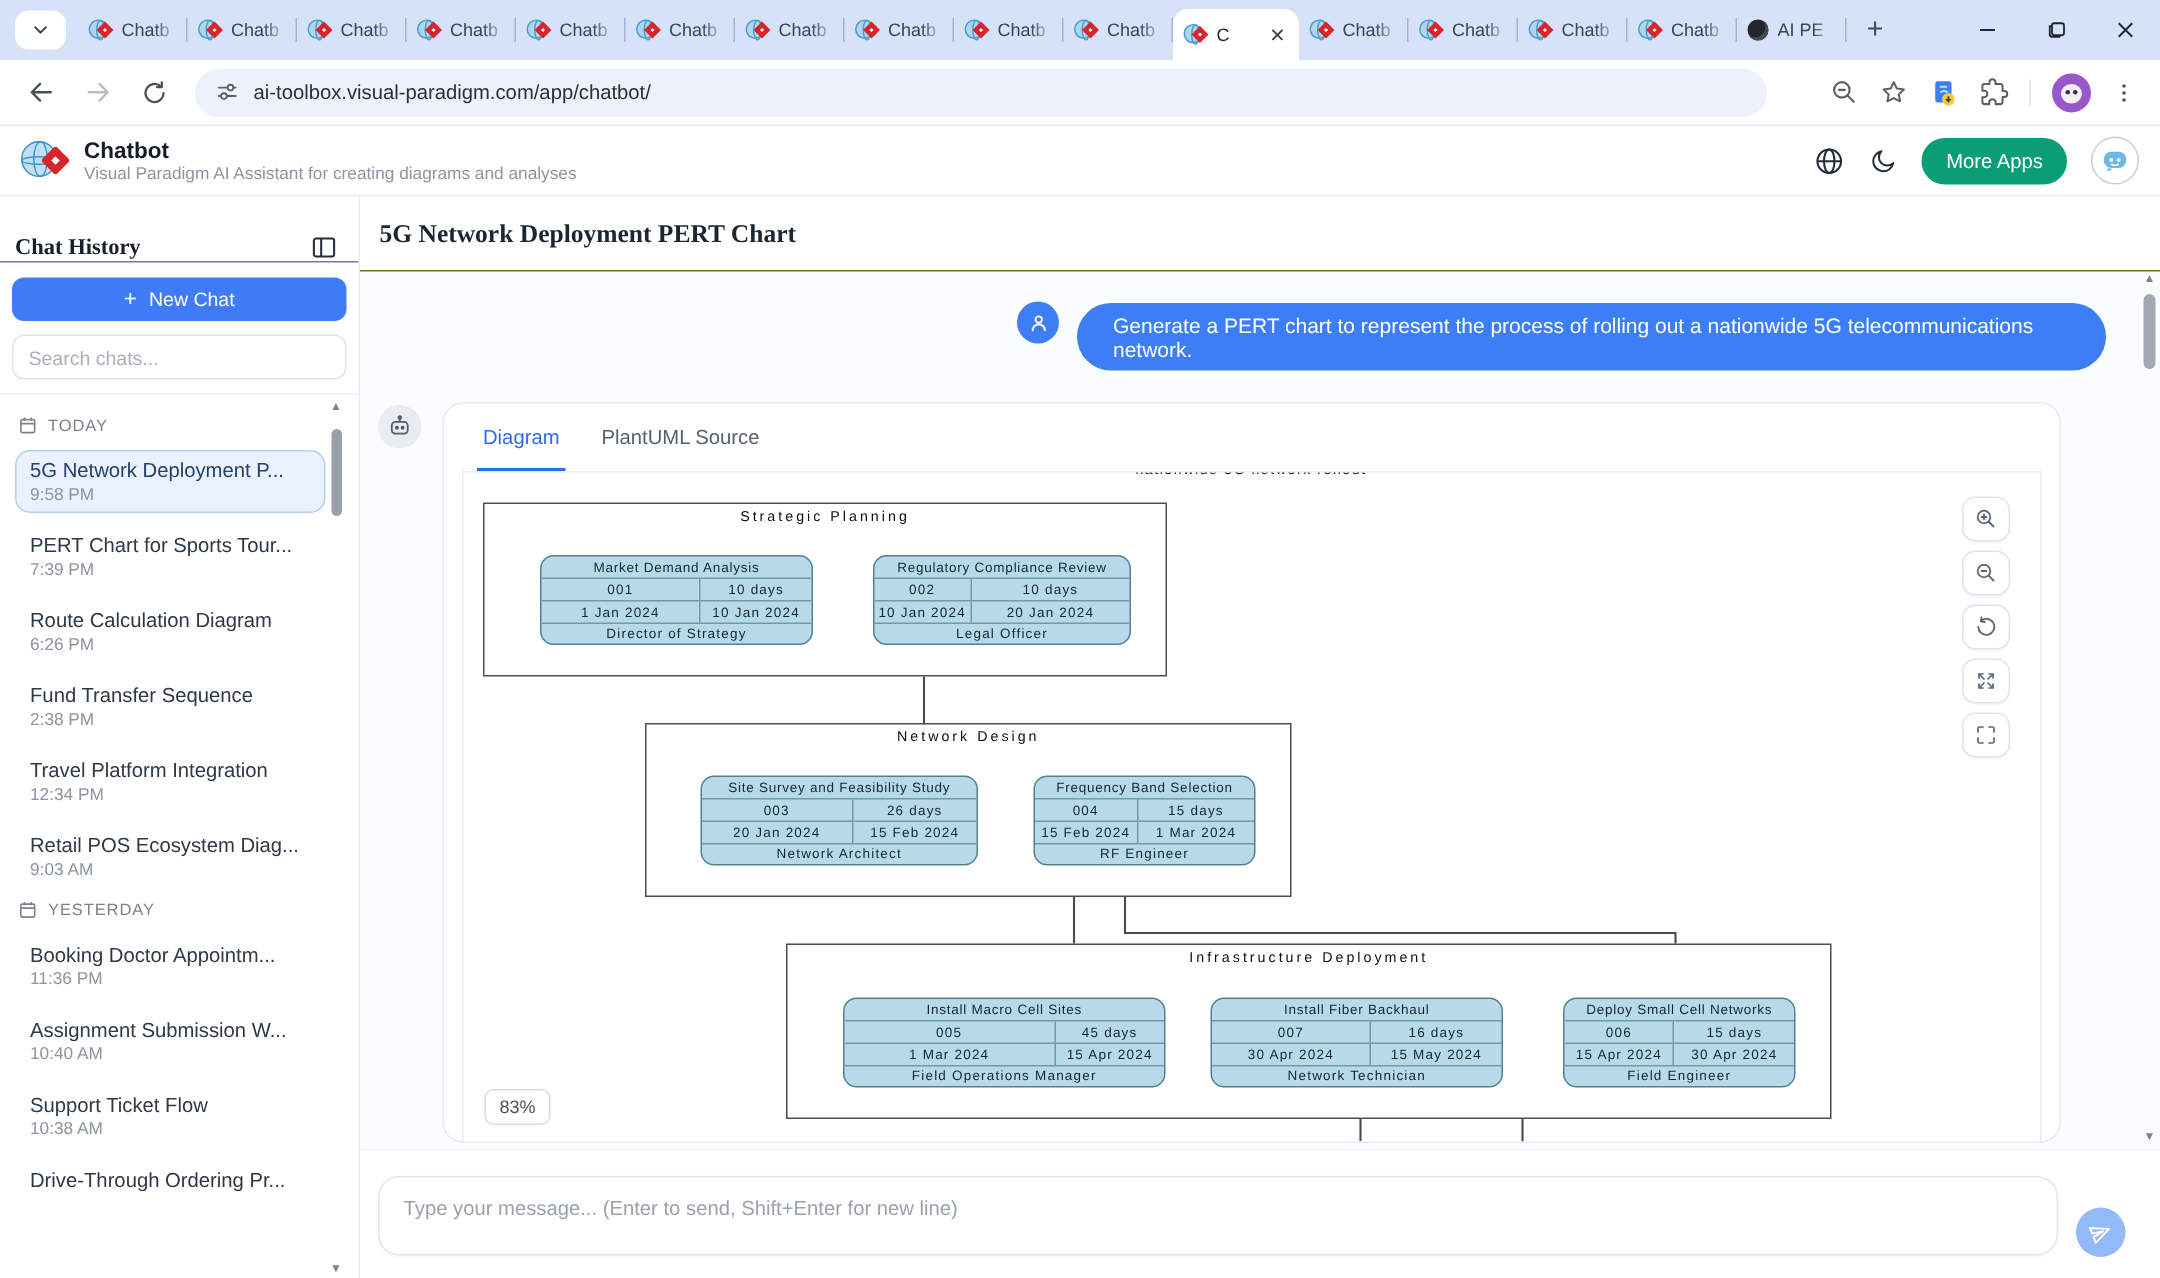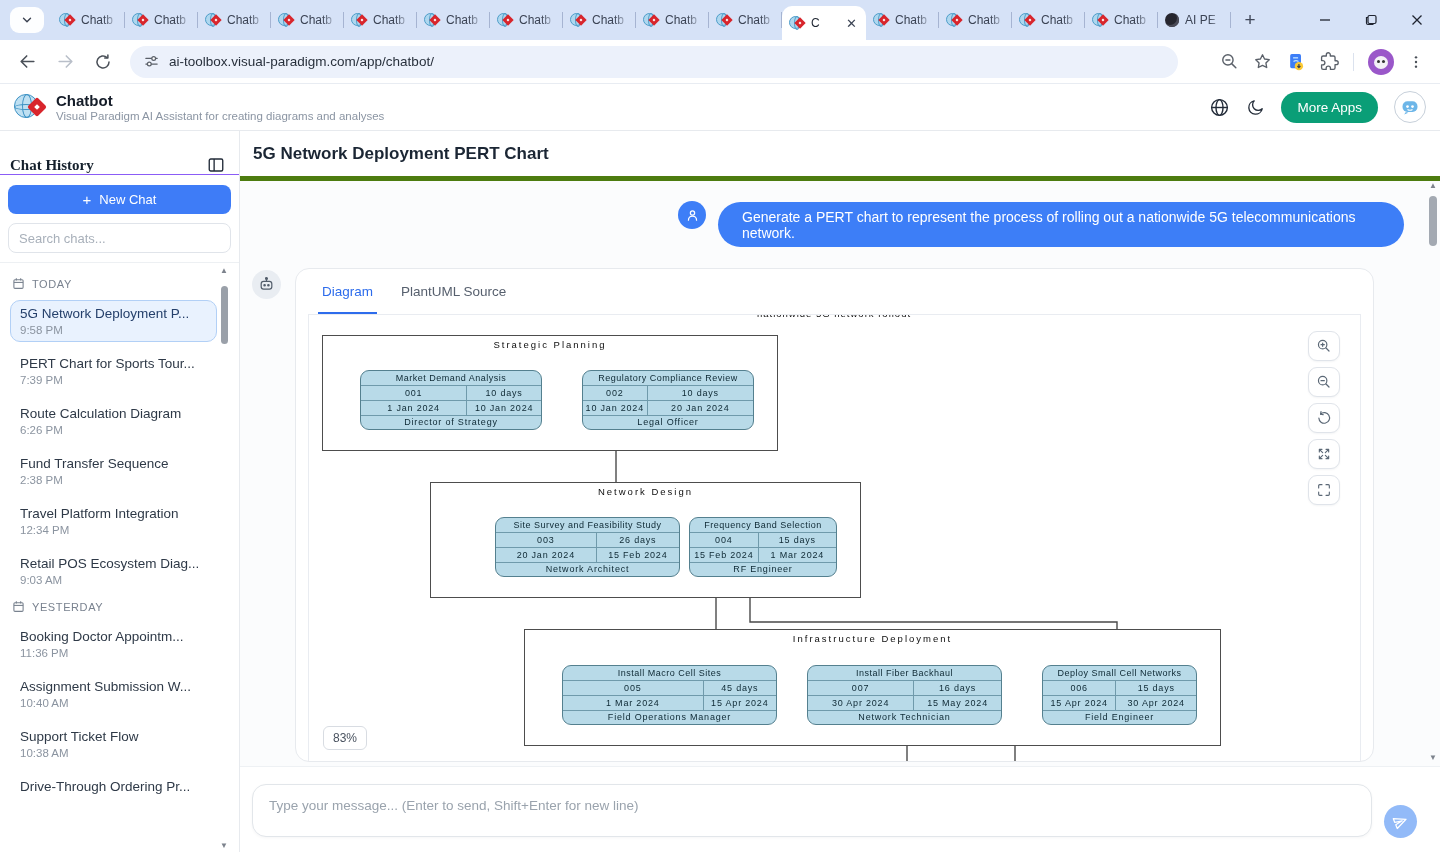--- a/index.html
+++ b/index.html
@@ -68,21 +68,21 @@
 .sb-item .ttl { font-size:13.5px; color:#2e3947; white-space:nowrap; overflow:hidden; }
 .sb-item .tm { font-size:11.5px; color:#8b94a0; margin-top:3px; }
 .sb-item.sel { background:#e9f2fe; border-color:#b2d0f6; }
 .sb-item.sel .ttl { color:#25406b; }
 .sb-scroll { position:absolute; right:11px; top:137px; bottom:2px; width:7px; }
 .sb-scroll .arr { position:absolute; left:-1px; font-size:8px; color:#7d838d; }
 .sb-thumb { position:absolute; left:0; top:18px; width:7px; height:58px; border-radius:4px; background:#9aa0a9; }
 
 
 .main { position:relative; flex:1; background:#fbfcfd; overflow:hidden; }
-.main-title-row { height:50px; background:#fff; border-bottom:5px solid #4d7c0f; display:flex; align-items:center; padding-left:13px; }
+.main-title-row { height:50px; background:#fff; border-bottom:1px solid #4d7c0f; display:flex; align-items:center; padding-left:13px;font-family:Liberation Serif, serif; }
 .page-title { font-size:17px; font-weight:700; color:#1b2634; }
 .user-avatar { position:absolute; left:438px; top:70px; width:28px; height:28px; border-radius:50%; background:#3d7ef7; display:flex; align-items:center; justify-content:center; }
 .user-bubble { position:absolute; left:478px; top:71px; width:686px; height:45px; background:#3d7ef7; border-radius:23px; color:#fff; font-size:14px; display:flex; align-items:center; padding:0 24px; }
 .ai-avatar { position:absolute; left:12px; top:139px; width:29px; height:29px; border-radius:50%; background:#e9edf2; display:flex; align-items:center; justify-content:center; }
 
 
 .card { position:absolute; left:55px; top:137px; width:1079px; height:494px; background:#fff; border:1px solid #e7eaee; border-radius:14px; overflow:hidden; }
 .vp-tabs { height:45px; display:flex; align-items:center; gap:28px; padding-left:26px; }
 .vp-tab { position:relative; font-size:13.5px; color:#57606e; height:45px; display:flex; align-items:center; }
 .vp-tab.active { color:#2d6cec; }
@@ -526,21 +526,21 @@
                 <div class="t-row">
                   <div class="c1" style="width:38%">002</div>
                   <div class="c2">10 days</div>
                 </div>
                 <div class="t-row">
                   <div class="c1" style="width:38%">10 Jan 2024</div>
                   <div class="c2">20 Jan 2024</div>
                 </div>
                 <div class="t-owner">Legal Officer</div>
               </div>
-              <div class="ptask" style="left: 158px; top: 202px; width: 185px; margin-left: 28px;">
+              <div class="ptask" style="left: 158px; top: 202px; width: 185px;">
                 <div class="t-name">Site Survey and Feasibility Study</div>
                 <div class="t-row">
                   <div class="c1" style="width:55%">003</div>
                   <div class="c2">26 days</div>
                 </div>
                 <div class="t-row">
                   <div class="c1" style="width:55%">20 Jan 2024</div>
                   <div class="c2">15 Feb 2024</div>
                 </div>
                 <div class="t-owner">Network Architect</div>

